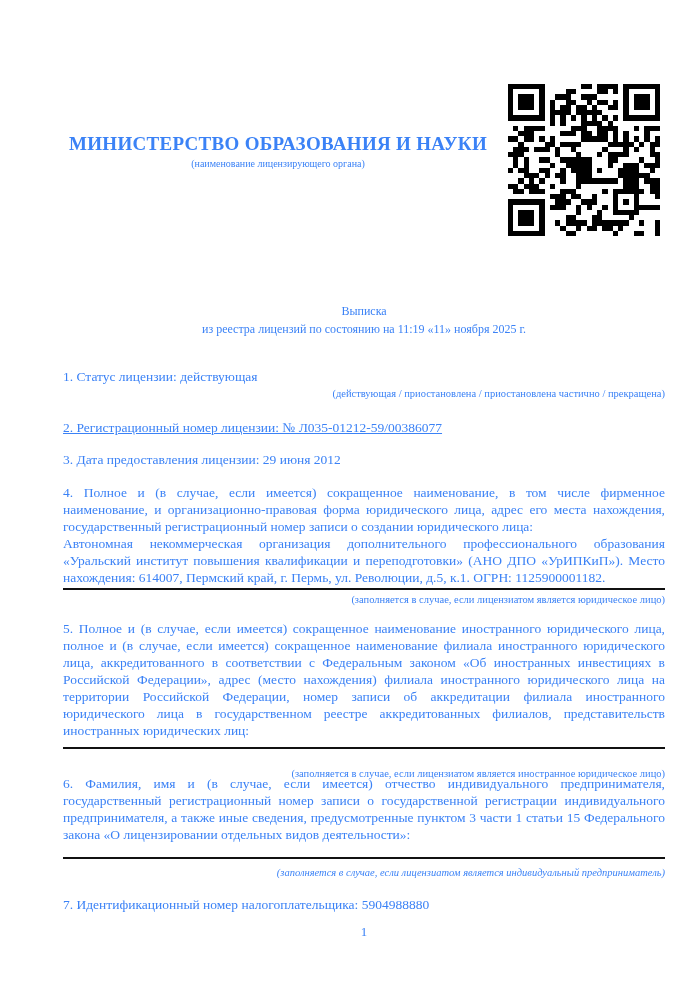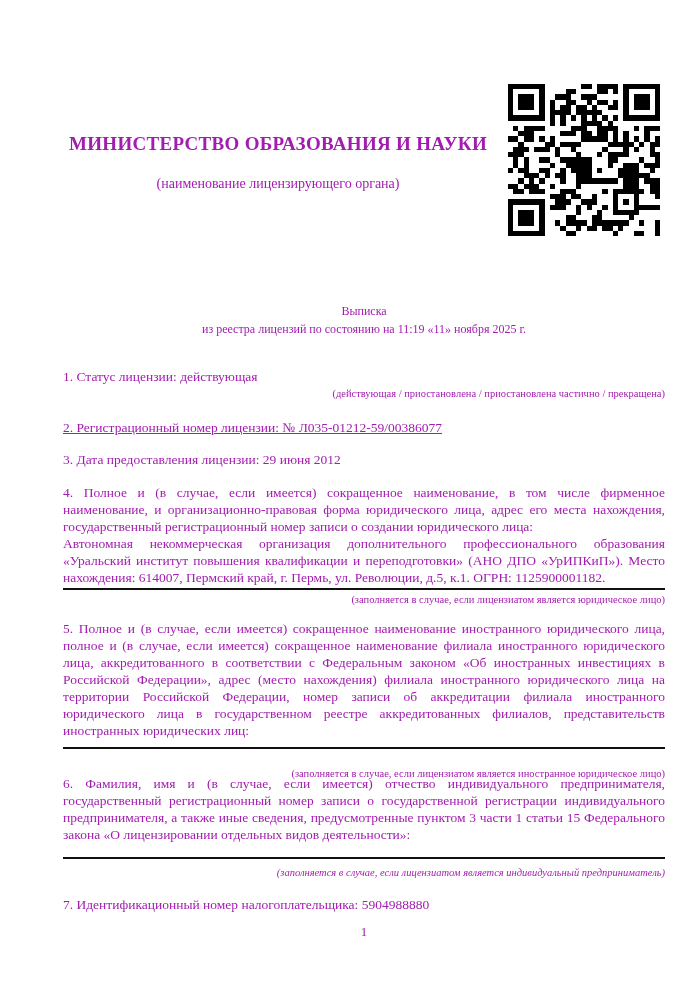--- a/index.html
+++ b/index.html
@@ -2,21 +2,21 @@
 <html><head>
 <meta charset="utf-8">
 <style>
   html, body { margin: 0; padding: 0; background: #ffffff; }
   .page {
     position: relative;
     width: 700px;
     height: 989px;
     background: #ffffff;
     font-family: "Liberation Serif", serif;
-    color: #a21caf;
+    color: #3b82f6;
     overflow: hidden;
   }
   
   .qr {
     position: absolute;
     left: 508px;
     top: 84px;
     width: 152px;
     height: 152px;
   }
@@ -30,23 +30,23 @@
     width: 430px;
     text-align: center;
   }
   .ministry-line {
     font-size: 19px;
     font-weight: bold;
     line-height: 25.5px;
     letter-spacing: 0.3px;
   }
   .ministry-caption {
-    font-size: 14px;
+    font-size: 10px;
     line-height: 13px;
-    margin-top: 20px;
+    margin-top: 0;
   }
 
   
   .title-block {
     position: absolute;
     left: 63px;
     top: 302px;
     width: 602px;
     text-align: center;
     font-size: 12px;

